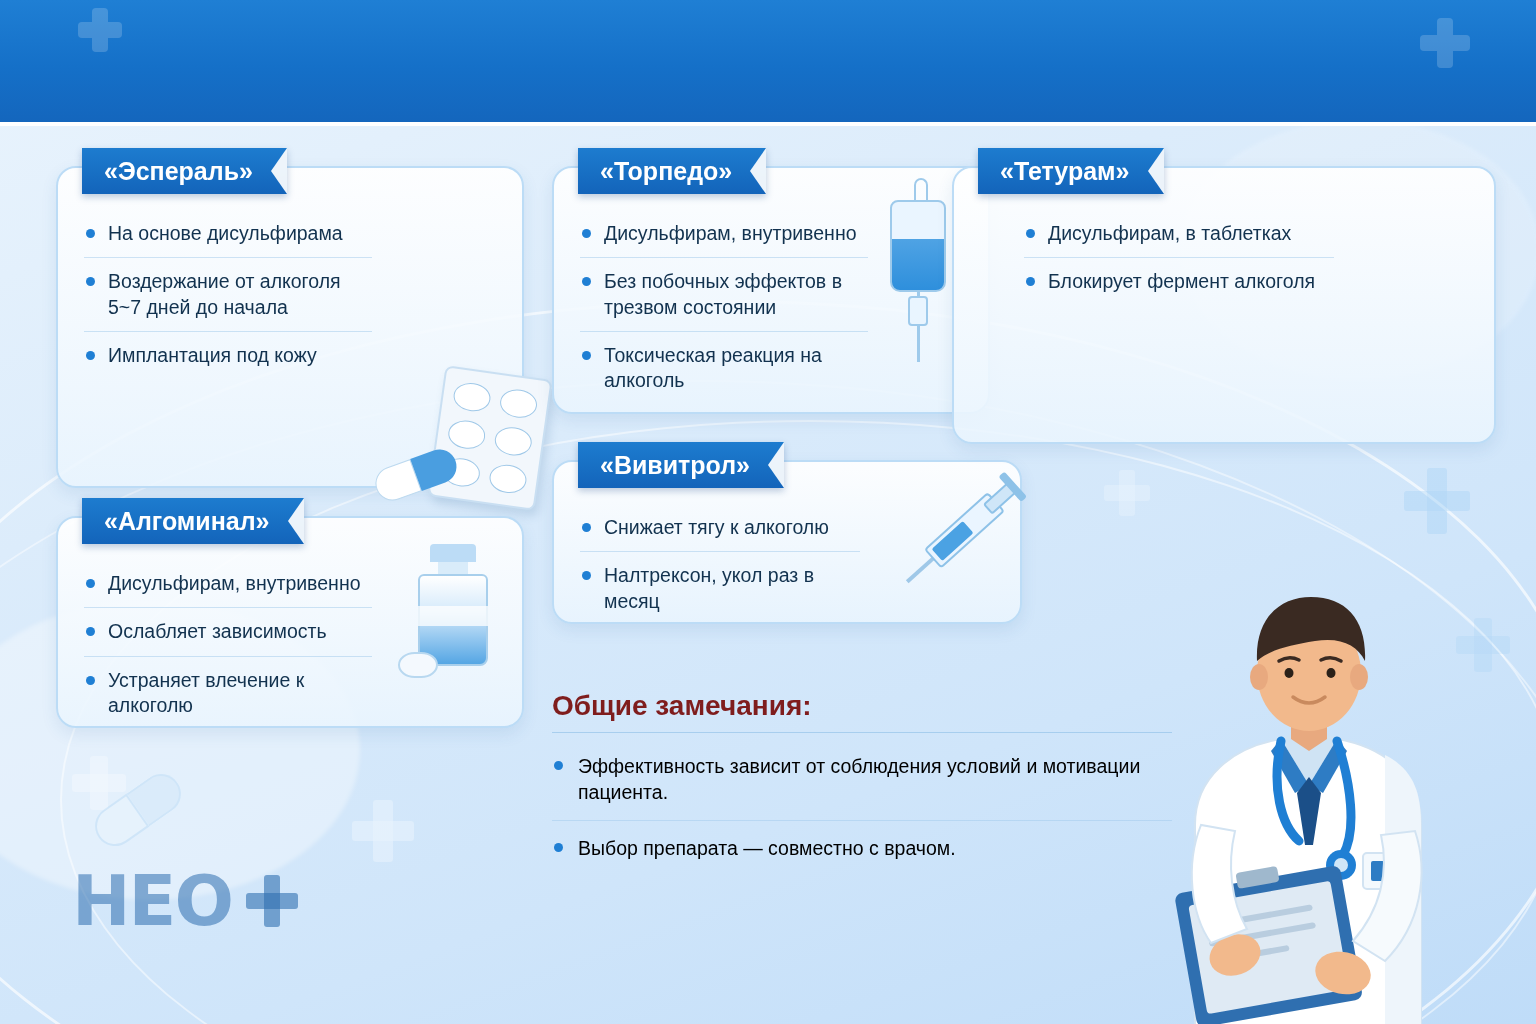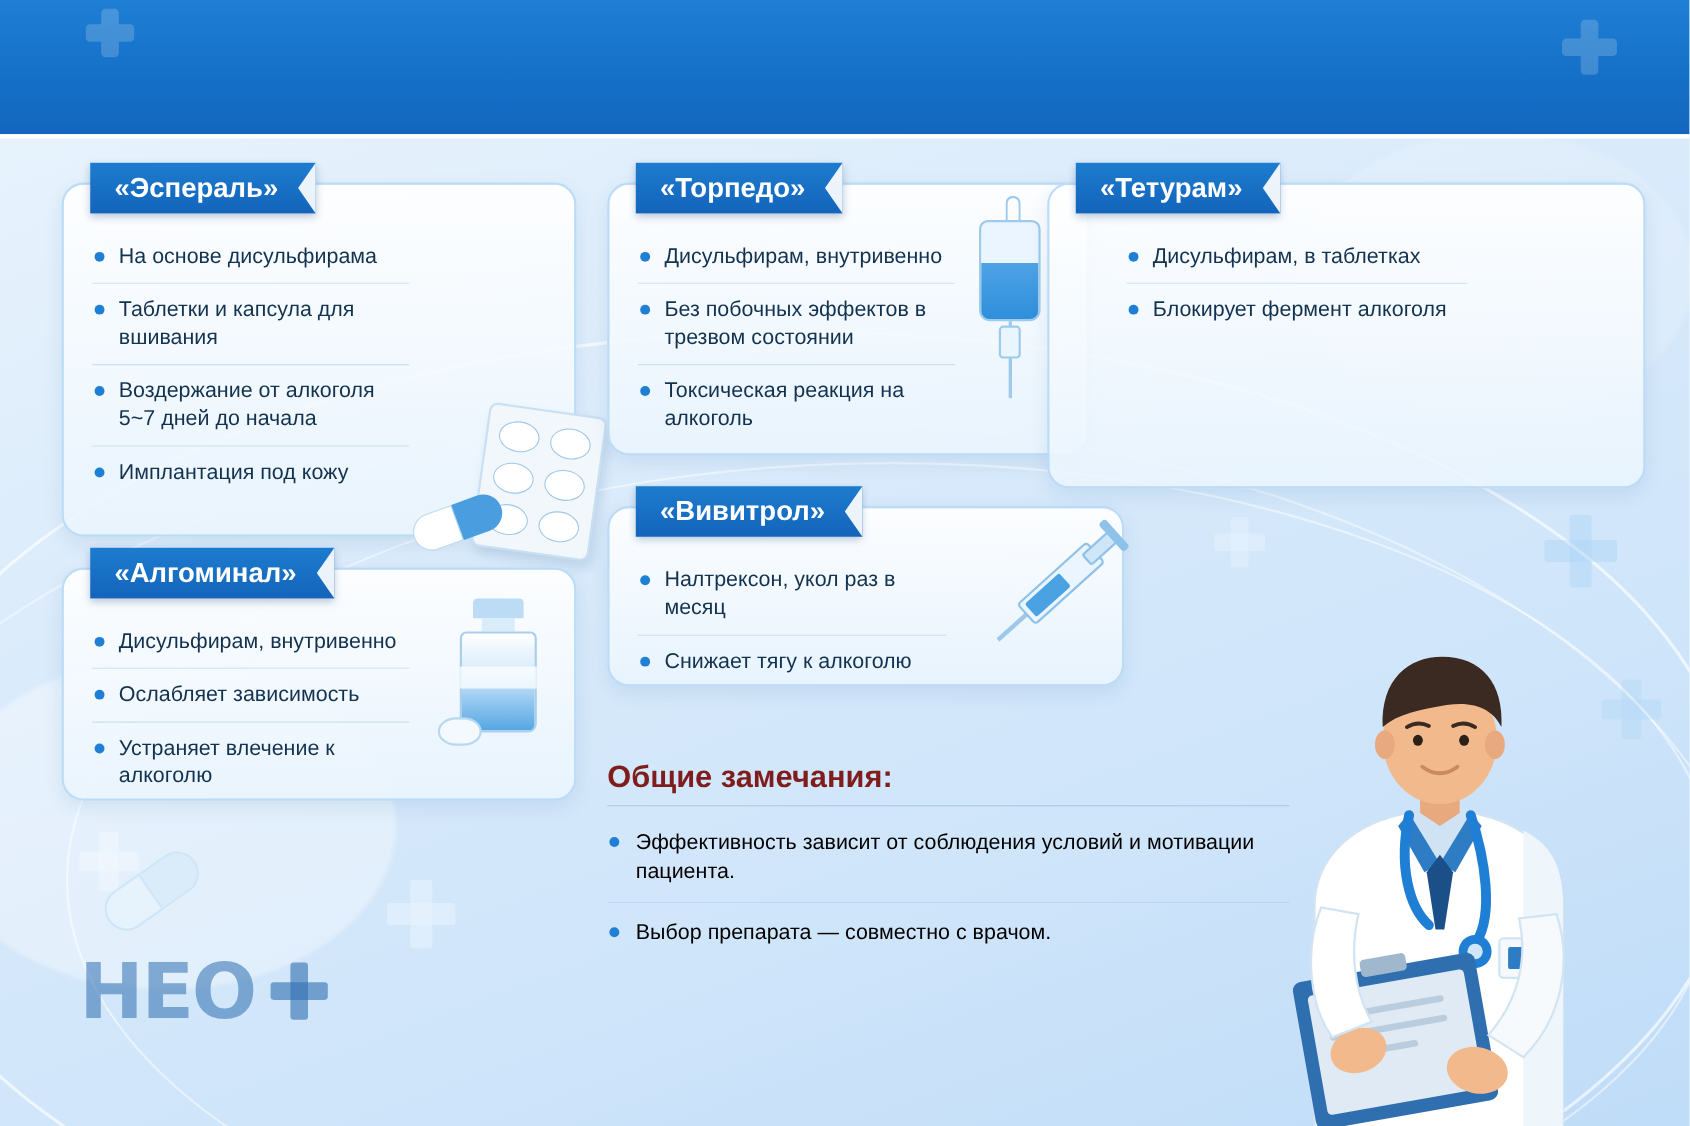--- a/index.html
+++ b/index.html
@@ -240,21 +240,20 @@
     <i style="left:17px; top:0; width:16px; height:50px;"></i>
       <i style="left:0; top:17px; width:50px; height:16px;"></i>
   </div>
 
 </div>
 
 <div class="card" id="card-esperal">
   <div class="ribbon">«Эспераль»</div>
   <ul>
     <li><span>На основе дисульфирама</span></li>
-    <li><span>Таблетки и капсула для вшивания</span></li>
     <li><span>Воздержание от алкоголя 5~7 дней до начала</span></li>
     <li><span>Имплантация под кожу</span></li>
   </ul>
   <div class="illo" id="illo-blister">
     <div class="blister">
       <span></span>
         <span></span>
         <span></span>
         <span></span>
         <span></span>
@@ -296,22 +295,22 @@
 <div class="illo" id="illo-iv">
   <div class="iv-hook"></div>
     <div class="iv-bag"></div>
   <div class="iv-tube"></div>
     <div class="iv-drop"></div>
 </div>
 
 <div class="card" id="card-vivitrol">
   <div class="ribbon">«Вивитрол»</div>
   <ul>
+    <li><span>Снижает тягу к алкоголю</span></li>
     <li><span>Налтрексон, укол раз в месяц</span></li>
-    <li><span>Снижает тягу к алкоголю</span></li>
   </ul>
 </div>
 <div class="illo" id="illo-syringe">
   <div class="syringe">
     <div class="syr-needle"></div>
     <div class="syr-barrel"></div>
     <div class="syr-liquid"></div>
     <div class="syr-plunger"></div>
     <div class="syr-thumb"></div>
   </div>

